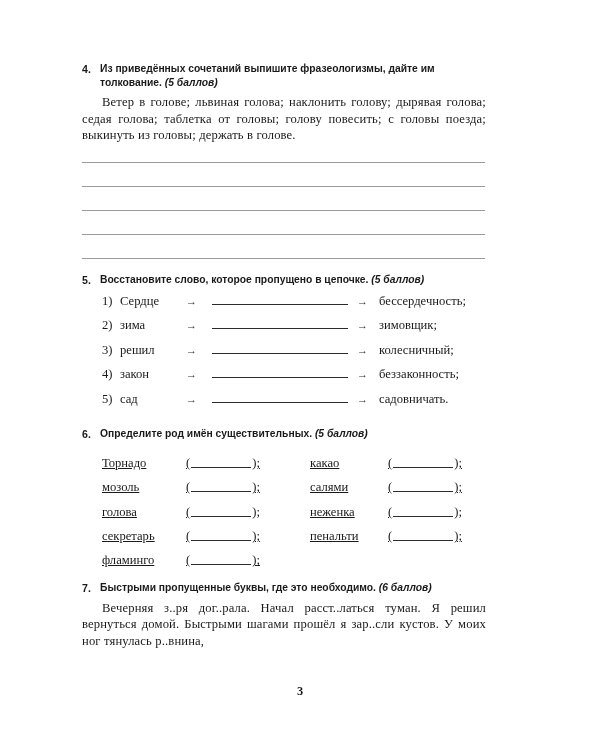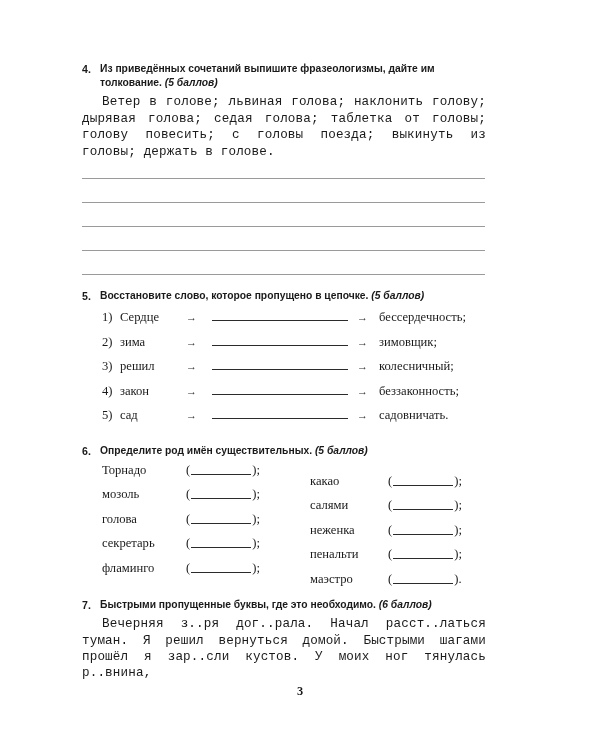--- a/index.html
+++ b/index.html
@@ -48,21 +48,21 @@
     flex: 0 0 18px;
     font-size: 10.6px;
   }
   .task-prompt { flex: 1 1 auto; font-weight: bold; }
   .points {
     font-style: italic;
   }
 
   
   .body-par {
-    font-family: Liberation Mono, monospace;
+    font-family: Liberation Serif, serif;
     font-size: 12.6px;
     line-height: 16.4px;
     text-align: justify;
     text-indent: 20px;
     margin-top: 4px;
     letter-spacing: 0.15px;
   }
 
   
   .rules {
@@ -119,22 +119,23 @@
 
   
   .nouns {
     margin-top: 5px;
     font-family: "Liberation Serif", serif;
     font-size: 12.6px;
   }
   .noun-row {
     display: flex;
     height: 24.4px;
-    align-items: flex-start;
+    align-items: flex-end;
     padding-left: 20px;
+    text-decoration: underline;
   }
   .noun-cell {
     display: flex;
     align-items: baseline;
   }
   .noun-cell.col-left { width: 208px; flex: 0 0 208px; }
   .noun-cell.col-right { flex: 1 1 auto; margin-top: 11px; }
   .noun-word {
     width: 84px;
     flex: 0 0 84px;
@@ -296,24 +297,20 @@
             <span class="noun-word narrow">пенальти</span>
             <span class="noun-paren"><span>(</span><span class="noun-blank"></span><span>);</span></span>
           </span>
         </div>
 
         <div class="noun-row">
           <span class="noun-cell col-left">
             <span class="noun-word">фламинго</span>
             <span class="noun-paren"><span>(</span><span class="noun-blank"></span><span>);</span></span>
           </span>
-          <span class="noun-cell col-right">
-            <span class="noun-word narrow">маэстро</span>
-            <span class="noun-paren"><span>(</span><span class="noun-blank"></span><span>).</span></span>
-          </span>
         </div>
 
       </div>
     </div>
 
     <div class="sp-6"></div>
 
     <div class="task">
       <div class="task-head">
         <span class="task-num">7.</span>

